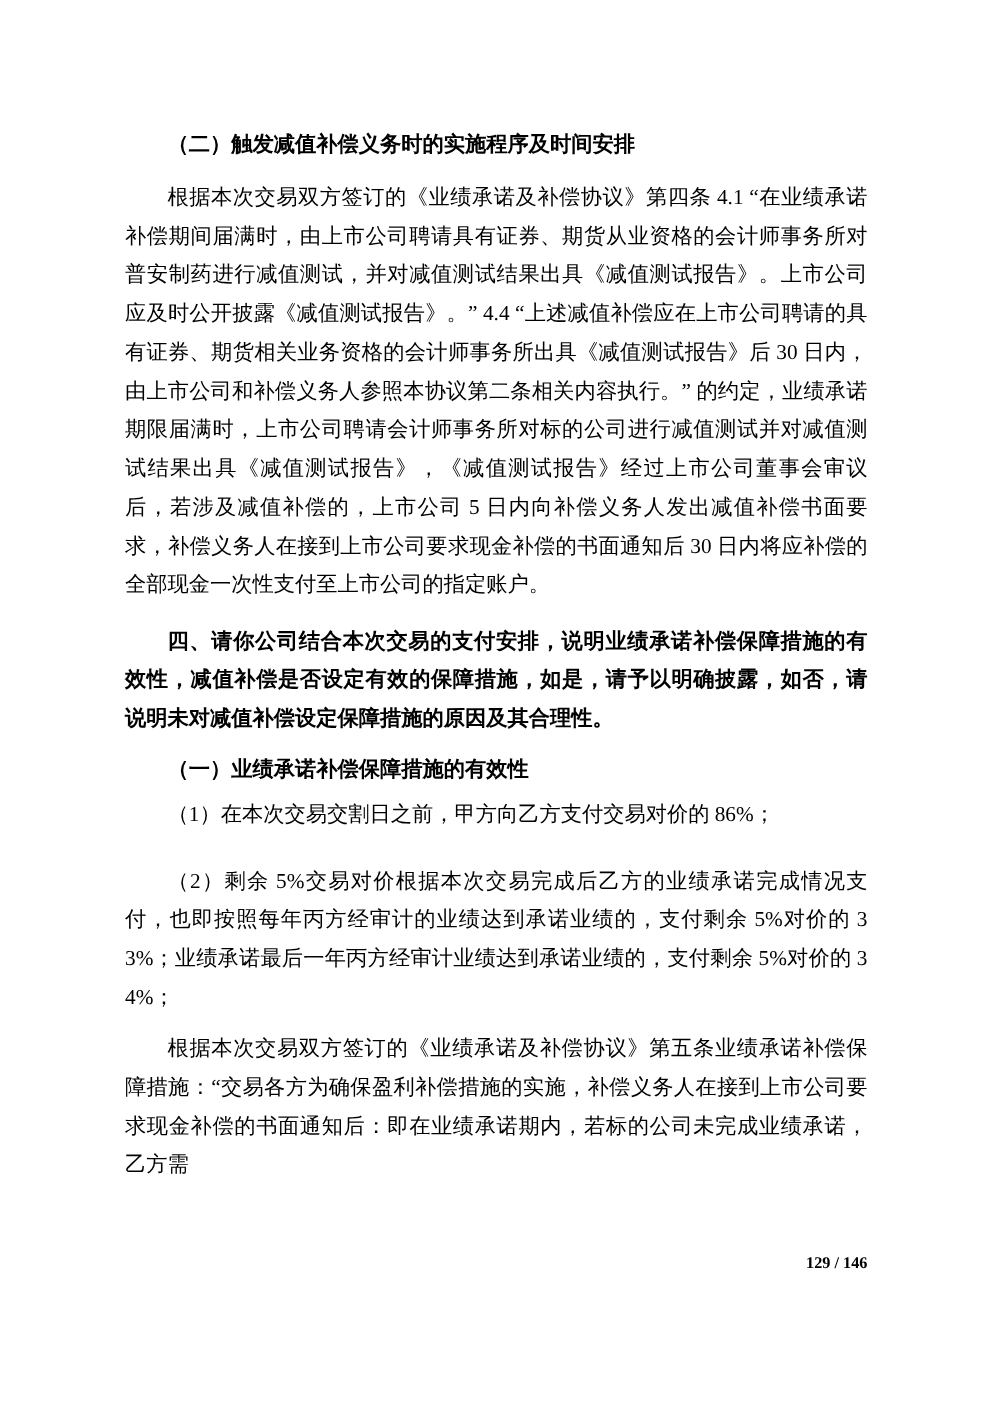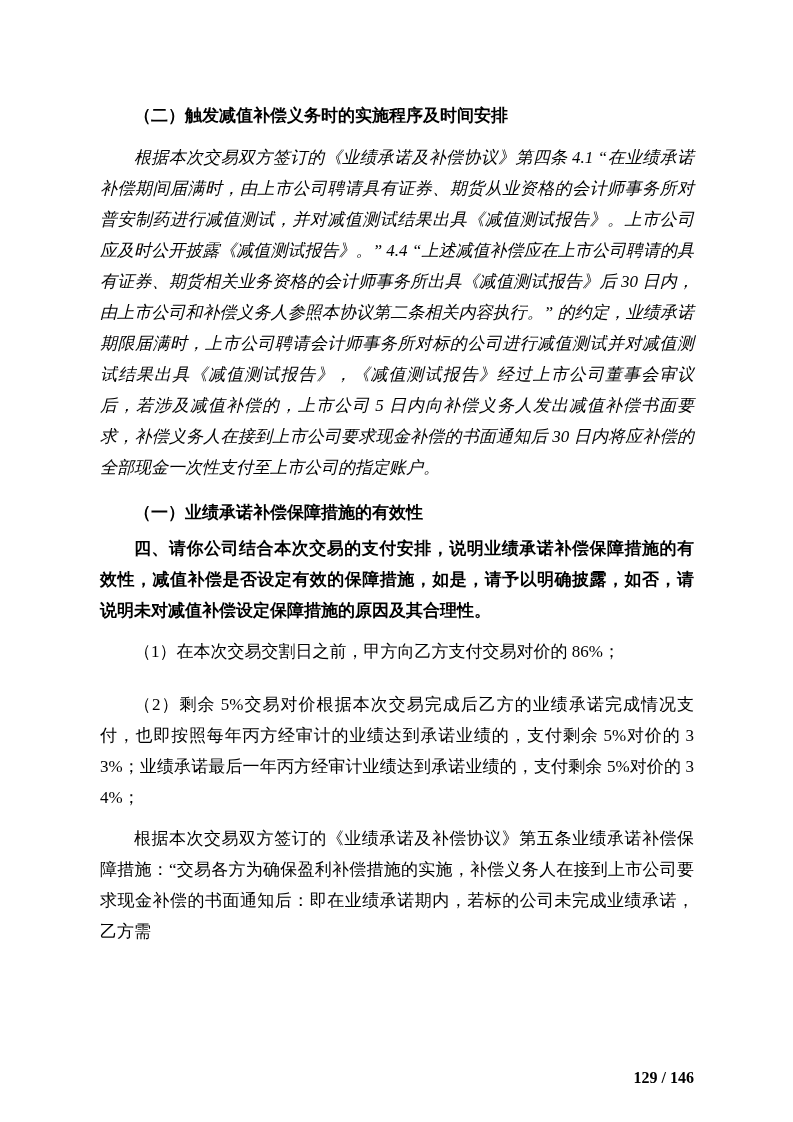--- a/index.html
+++ b/index.html
@@ -31,51 +31,51 @@
   .blk {
     font-size: 17px;
     line-height: 31px;
     text-align: justify;
     text-indent: 2em;
     margin: 0 0 14px 0;
     word-break: break-all;
   }
   .bold { font-weight: bold; }
   .h-sec2   { margin-bottom: 11px; }
-  .p-proc   { margin-bottom: 14px; font-style: italic; }
+  .p-proc   { margin-bottom: 14px; }
   .h-q4     { margin-bottom: 10px; }
   .h-sec1   { margin-bottom: 5px; }
   .p-cash   { margin-bottom: 14px; }
   .li-1     { margin-bottom: 9px; }
   .li-2     { margin-bottom: 10px; margin-top: 22px; }
   .li-3     { margin-bottom: 14px; }
   .p-guar   { margin-bottom: 0; }
   .page-number {
     position: absolute;
-    top: 1068px;
+    top: 1000px;
     right: 99px;
-    font-size: 16px;
+    font-size: 13px;
     line-height: 20px;
     font-weight: bold;
     margin-left: 47px;
   }
 </style>
 </head>
 <body>
 
 <div class="page">
   <div class="content">
 
     <div class="blk bold h-sec2">（二）触发减值补偿义务时的实施程序及时间安排</div>
 
     <div class="blk p-proc">根据本次交易双方签订的《业绩承诺及补偿协议》第四条 4.1 “在业绩承诺补偿期间届满时，由上市公司聘请具有证券、期货从业资格的会计师事务所对普安制药进行减值测试，并对减值测试结果出具《减值测试报告》。上市公司应及时公开披露《减值测试报告》。” 4.4 “上述减值补偿应在上市公司聘请的具有证券、期货相关业务资格的会计师事务所出具《减值测试报告》后 30 日内，由上市公司和补偿义务人参照本协议第二条相关内容执行。” 的约定，业绩承诺期限届满时，上市公司聘请会计师事务所对标的公司进行减值测试并对减值测试结果出具《减值测试报告》，《减值测试报告》经过上市公司董事会审议后，若涉及减值补偿的，上市公司 5 日内向补偿义务人发出减值补偿书面要求，补偿义务人在接到上市公司要求现金补偿的书面通知后 30 日内将应补偿的全部现金一次性支付至上市公司的指定账户。</div>
 
+    <div class="blk bold h-q4">四、请你公司结合本次交易的支付安排，说明业绩承诺补偿保障措施的有效性，减值补偿是否设定有效的保障措施，如是，请予以明确披露，如否，请说明未对减值补偿设定保障措施的原因及其合理性。</div>
+
     <div class="blk bold h-sec1">（一）业绩承诺补偿保障措施的有效性</div>
-
-    <div class="blk bold h-q4">四、请你公司结合本次交易的支付安排，说明业绩承诺补偿保障措施的有效性，减值补偿是否设定有效的保障措施，如是，请予以明确披露，如否，请说明未对减值补偿设定保障措施的原因及其合理性。</div>
 
 
     <div class="blk li-1">（1）在本次交易交割日之前，甲方向乙方支付交易对价的 86%；</div>
 
     <div class="blk li-2">（2）剩余 5%交易对价根据本次交易完成后乙方的业绩承诺完成情况支付，也即按照每年丙方经审计的业绩达到承诺业绩的，支付剩余 5%对价的 33%；业绩承诺最后一年丙方经审计业绩达到承诺业绩的，支付剩余 5%对价的 34%；</div>
 
 
     <div class="blk p-guar">根据本次交易双方签订的《业绩承诺及补偿协议》第五条业绩承诺补偿保障措施：“交易各方为确保盈利补偿措施的实施，补偿义务人在接到上市公司要求现金补偿的书面通知后：即在业绩承诺期内，若标的公司未完成业绩承诺，乙方需</div>
 
   </div>

